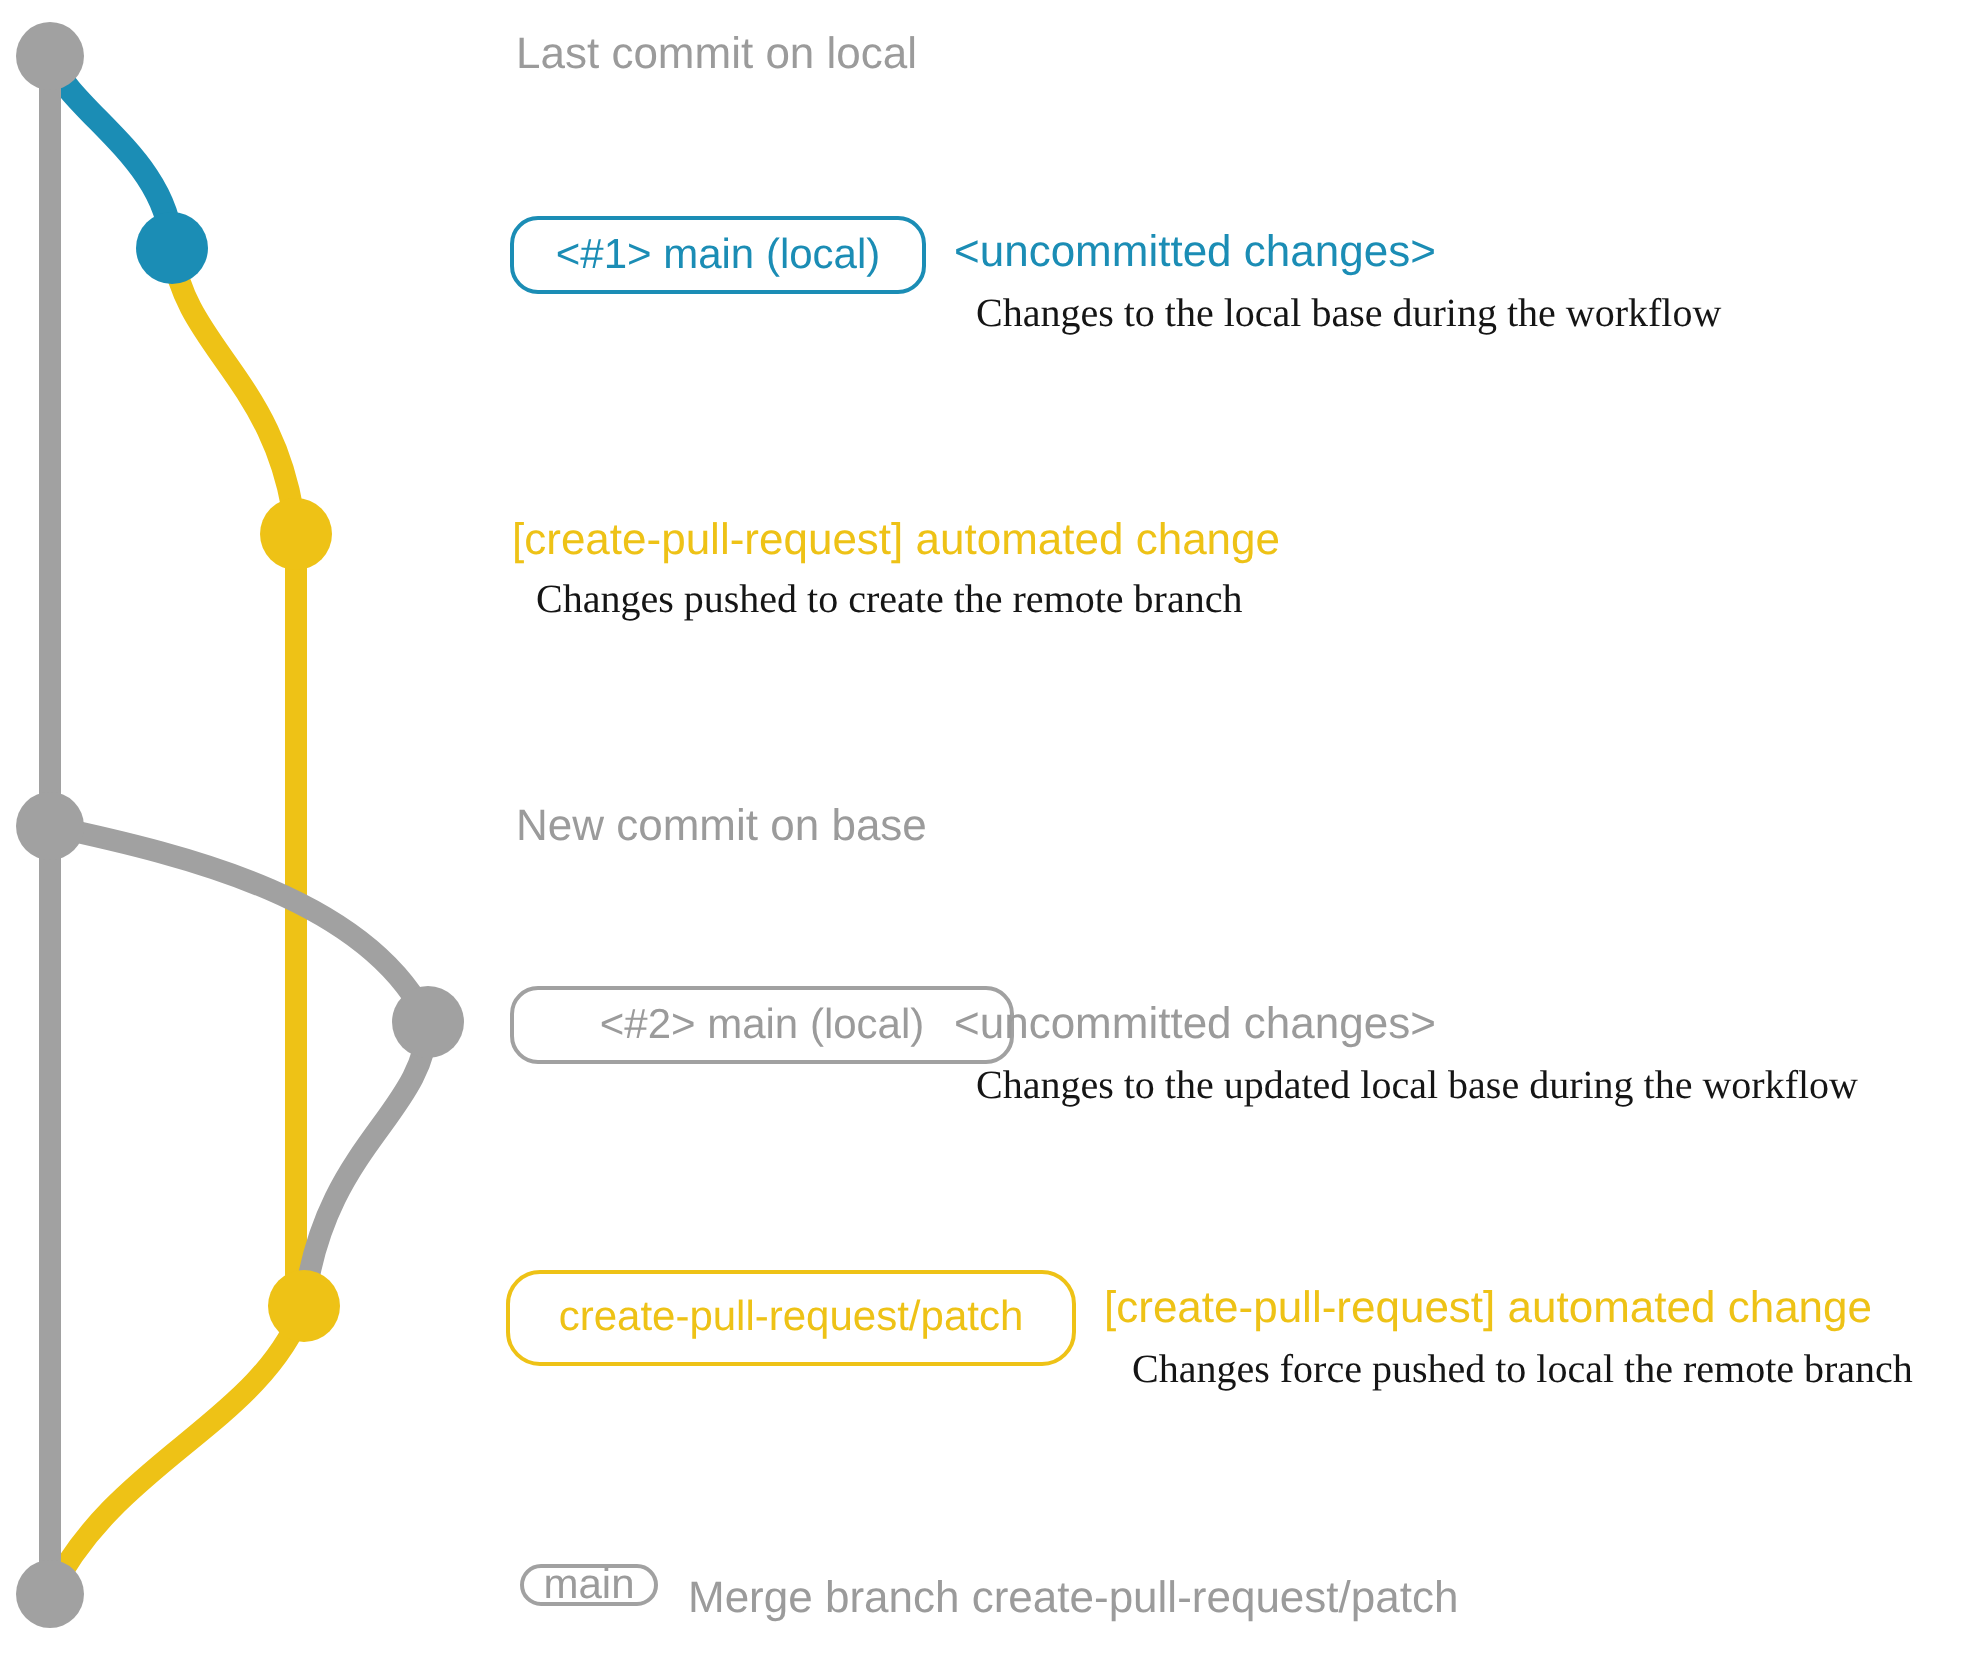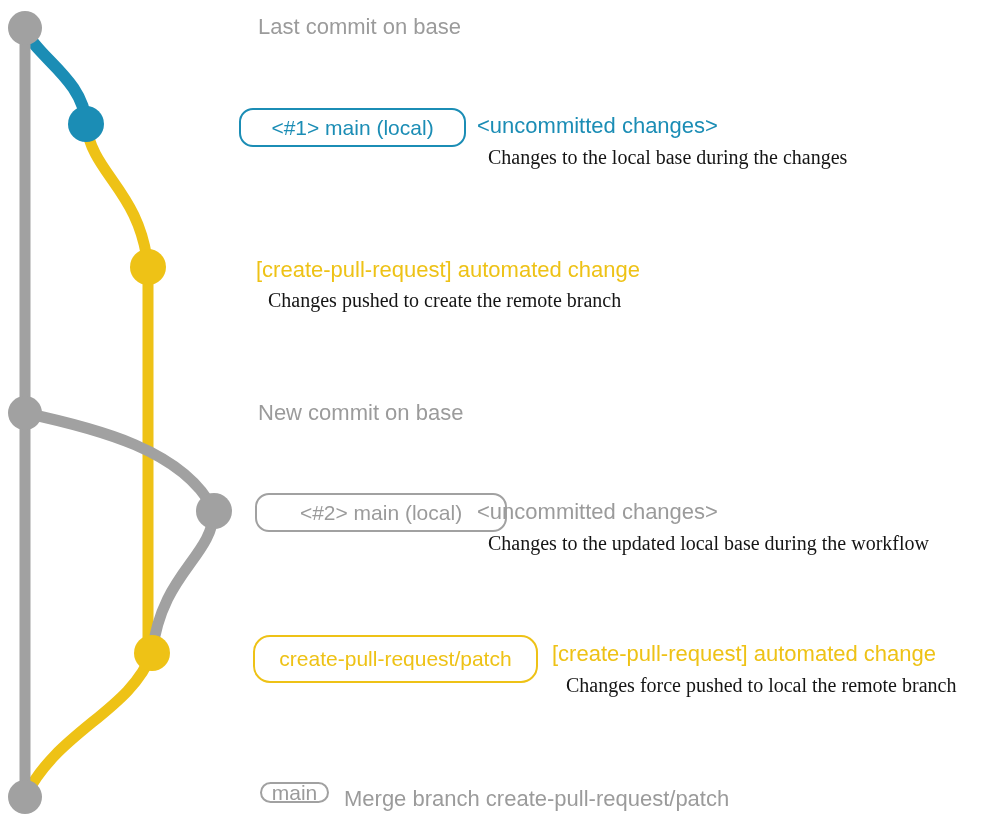--- a/index.html
+++ b/index.html
@@ -49,25 +49,25 @@
 
     <circle class="fill-gray" cx="25" cy="28" r="17"></circle>
     <circle class="fill-blue" cx="86" cy="124" r="18"></circle>
     <circle class="fill-yellow" cx="148" cy="267" r="18"></circle>
     <circle class="fill-gray" cx="25" cy="413" r="17"></circle>
     <circle class="fill-gray" cx="214" cy="511" r="18"></circle>
     <circle class="fill-yellow" cx="152" cy="653" r="18"></circle>
     <circle class="fill-gray" cx="25" cy="797" r="17"></circle>
   </svg>
 
-  <div class="lbl sans h" style="left:258px;top:14px">Last commit on base</div>
+  <div class="lbl sans h" style="left:258px;top:14px">Last commit on local</div>
 
-  <div class="badge sans badge-blue" style="left:239px;top:108px;width:227px;height:39px">&lt;#1&gt; main (local)</div>
+  <div class="badge sans badge-blue" style="left:255px;top:108px;width:208px;height:39px">&lt;#1&gt; main (local)</div>
   <div class="lbl sans t-blue" style="left:477px;top:113px">&lt;uncommitted changes&gt;</div>
-  <div class="lbl serif" style="left:488px;top:146px">Changes to the local base during the changes</div>
+  <div class="lbl serif" style="left:488px;top:146px">Changes to the local base during the workflow</div>
 
   <div class="lbl sans t-yellow" style="left:256px;top:257px">[create-pull-request] automated change</div>
   <div class="lbl serif" style="left:268px;top:289px">Changes pushed to create the remote branch</div>
 
   <div class="lbl sans h" style="left:258px;top:400px">New commit on base</div>
 
   <div class="badge sans badge-gray" style="left:255px;top:493px;width:252px;height:39px">&lt;#2&gt; main (local)</div>
   <div class="lbl sans t-gray" style="left:477px;top:499px">&lt;uncommitted changes&gt;</div>
   <div class="lbl serif" style="left:488px;top:532px">Changes to the updated local base during the workflow</div>
 

